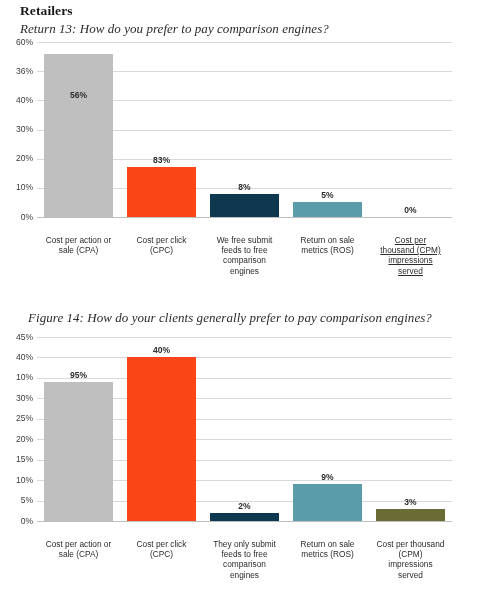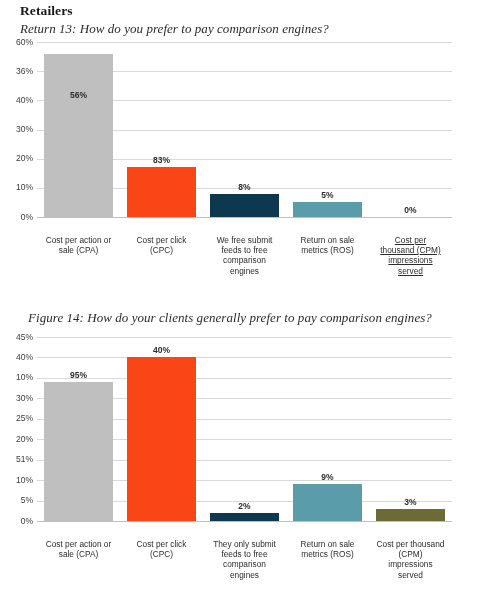--- a/index.html
+++ b/index.html
@@ -186,21 +186,21 @@
         <div class="gridline" style="top: 0px; width: 415px;"></div>
         <div class="bar" style="left: 7px; width: 69px; height: 139.022px; background: rgb(191, 191, 191);"></div>
         <div class="bar" style="left: 90px; width: 69px; height: 163.556px; background: rgb(250, 70, 22);"></div>
         <div class="bar" style="left: 173px; width: 69px; height: 8.17778px; background: rgb(13, 56, 80);"></div>
         <div class="bar" style="left: 256px; width: 69px; height: 36.8px; background: rgb(91, 156, 171);"></div>
         <div class="bar" style="left: 339px; width: 69px; height: 12.2667px; background: rgb(107, 107, 53);"></div>
       </div>
       <div class="ytick" style="top: 186.5px; right: 467px;">0%</div>
       <div class="ytick" style="top: 166.056px; right: 467px;">5%</div>
       <div class="ytick" style="top: 145.611px; right: 467px;">10%</div>
-      <div class="ytick" style="top: 125.167px; right: 467px;">51%</div>
+      <div class="ytick" style="top: 125.167px; right: 467px;">15%</div>
       <div class="ytick" style="top: 104.722px; right: 467px;">20%</div>
       <div class="ytick" style="top: 84.2778px; right: 467px;">25%</div>
       <div class="ytick" style="top: 63.8333px; right: 467px;">30%</div>
       <div class="ytick" style="top: 43.3889px; right: 467px;">10%</div>
       <div class="ytick" style="top: 22.9444px; right: 467px;">40%</div>
       <div class="ytick" style="top: 2.5px; right: 467px;">45%</div>
       <div class="bar-label" style="left: 38.5px; width: 80px; top: 39.9778px;">95%</div>
       <div class="cat-label" style="left: 39px; width: 79px; top: 196px;">
         <div>Cost per action or</div>
         <div>sale (CPA)</div>

